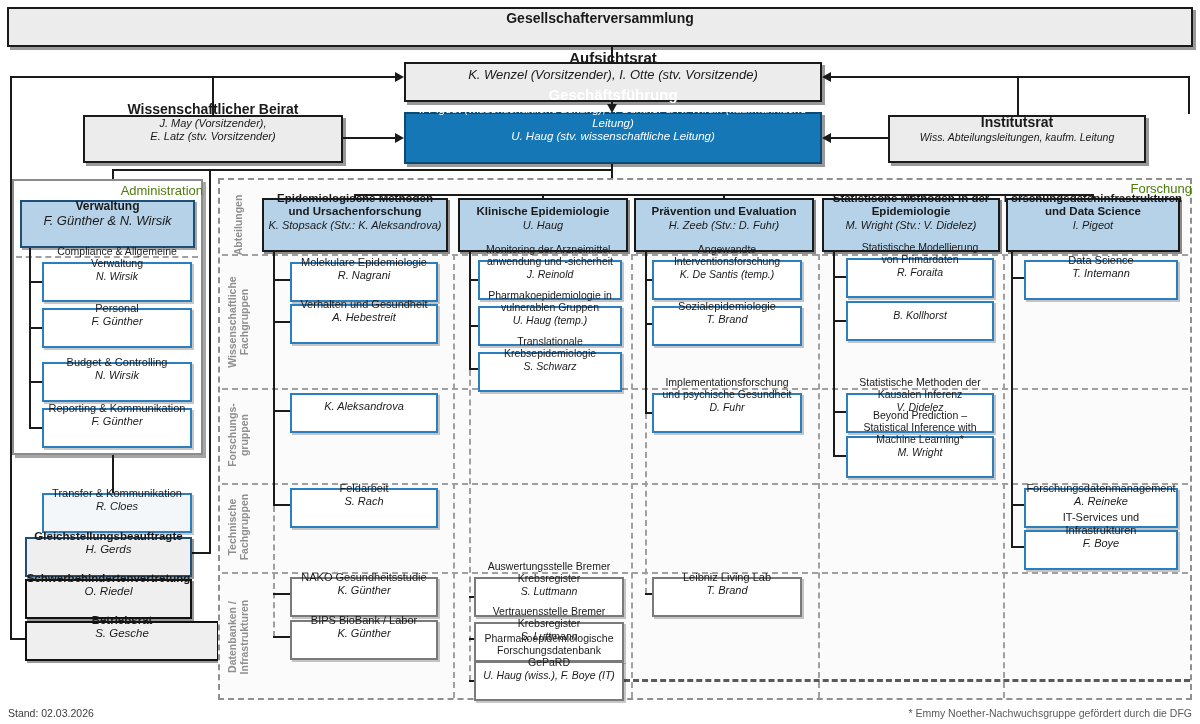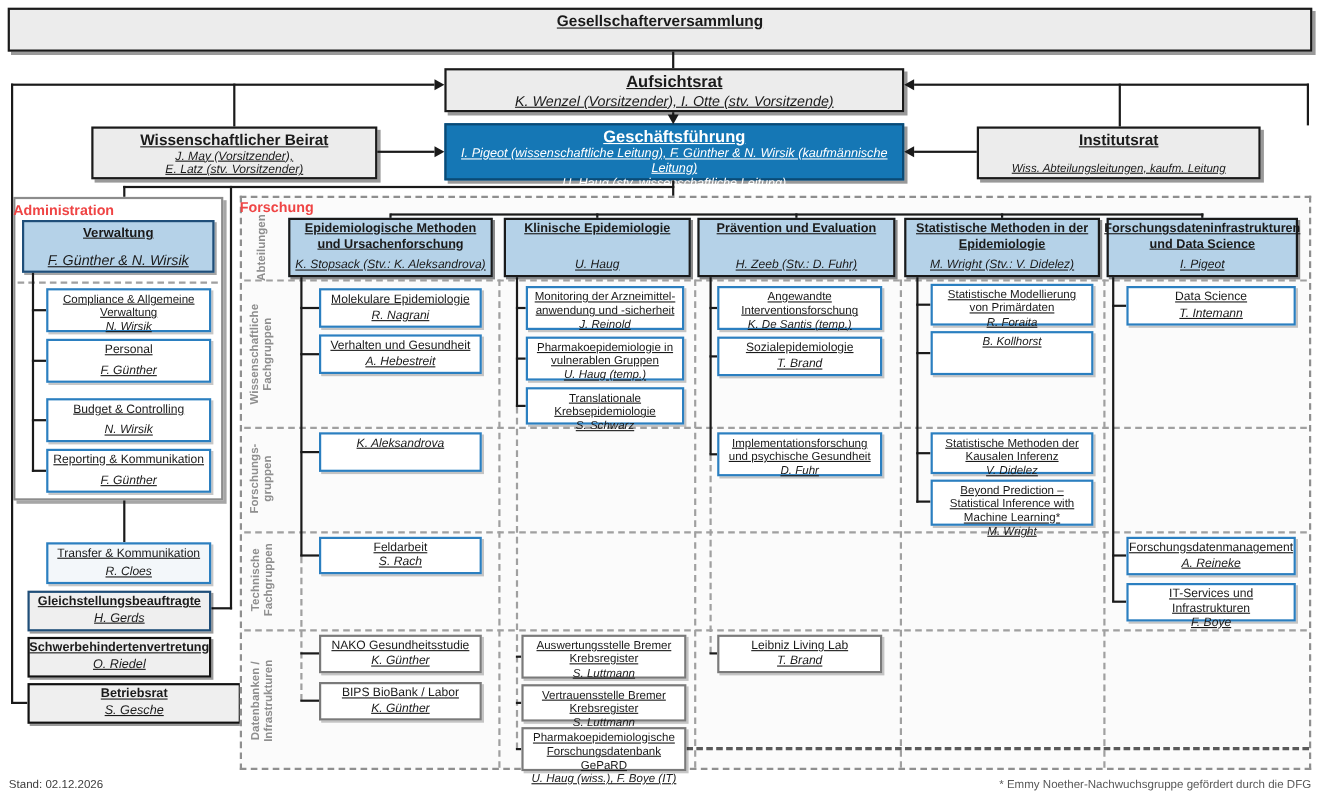--- a/index.html
+++ b/index.html
@@ -1,34 +1,34 @@
 <!DOCTYPE html>
 <html><head>
 <meta charset="utf-8">
 <style>
   html,body{margin:0;padding:0;}
   body{width:1200px;height:724px;position:relative;background:#fff;
        font-family:"Liberation Sans",sans-serif;color:#1a1a1a;overflow:hidden;}
   .box{position:absolute;box-sizing:border-box;display:flex;flex-direction:column;
-       align-items:center;justify-content:space-between;text-align:center;line-height:1.18;padding:2px 4px;text-decoration:underline;}
+       align-items:center;justify-content:flex-end;text-align:center;line-height:1.18;padding:18px 4px;}
   .t{font-weight:bold;}
   .n{font-style:italic;}
   .gray{background:#ececec;border:2px solid #1a1a1a;box-shadow:3px 3px 0 rgba(0,0,0,0.40);}
   .bluebg{background:#1577b5;border:2px solid #0a4a75;color:#fff;box-shadow:3px 3px 0 rgba(0,0,0,0.40);}
   .lblue{background:#b5d2e8;border:2px solid #1a1a1a;box-shadow:2px 2px 0 rgba(0,0,0,0.45);}
   .verw{background:#b5d2e8;border:2px solid #1f4e79;box-shadow:2px 2px 0 rgba(0,0,0,0.35);}
   .wbox{background:#fff;border:2px solid #2b7fc0;box-shadow:2px 2px 0 rgba(0,0,0,0.22);}
   .grbox{background:#fff;border:2px solid #7a7a7a;box-shadow:2px 2px 0 rgba(0,0,0,0.22);}
   .tkbox{background:#f3f7fa;border:2px solid #2b7fc0;box-shadow:2px 2px 0 rgba(0,0,0,0.22);}
   .navybox{background:#efefef;border:2px solid #1f4e79;box-shadow:2px 2px 0 rgba(0,0,0,0.40);}
   .blackbox{background:#efefef;border:2px solid #111;box-shadow:2px 2px 0 rgba(0,0,0,0.40);}
   .admin-outer{position:absolute;background:#fff;border:2px solid #8c8c8c;
        box-shadow:3px 3px 0 rgba(0,0,0,0.35);box-sizing:border-box;}
   .f-area{position:absolute;background:#fbfbfb;border:2px dashed #8f8f8f;box-sizing:border-box;}
-  .sec-label{position:absolute;color:#ef4444;font-weight:bold;font-size:13px;text-align:left;}
+  .sec-label{position:absolute;color:#4d7c0f;font-weight:normal;font-size:13px;text-align:right;}
   .hl{position:absolute;height:2px;background:#1a1a1a;}
   .vl{position:absolute;width:2px;background:#1a1a1a;}
   .hd{position:absolute;height:0;border-top:2px dashed #a0a0a0;}
   .vd{position:absolute;width:0;border-left:2px dashed #a0a0a0;}
   .hdb{position:absolute;height:0;border-top:3px dashed #5a5a5a;}
   .arr{position:absolute;width:0;height:0;}
   .arr.r{border-top:5px solid transparent;border-bottom:5px solid transparent;border-left:9px solid #1a1a1a;}
   .arr.l{border-top:5px solid transparent;border-bottom:5px solid transparent;border-right:9px solid #1a1a1a;}
   .arr.d{border-left:5px solid transparent;border-right:5px solid transparent;border-top:9px solid #1a1a1a;}
   .rowlab{position:absolute;display:flex;align-items:center;justify-content:center;
@@ -326,14 +326,14 @@
 </div>
 <div class="box wbox f11" style="left:1024px;top:488px;width:154px;height:35px">
   <div>Forschungsdatenmanagement</div>
   <div class="n">A. Reineke</div>
 </div>
 <div class="box wbox f11" style="left:1024px;top:530px;width:154px;height:35px">
   <div>IT-Services und Infrastrukturen</div>
   <div class="n">F. Boye</div>
 </div>
 
-<div class="footer" style="left:8px;top:707px">Stand: 02.12.2026</div>
+<div class="footer" style="left:8px;top:707px">Stand: 02.03.2026</div>
 <div class="footer" style="right:8px;top:707px;color:#595959">* Emmy Noether-Nachwuchsgruppe gefördert durch die DFG</div>
 
 </body></html>

